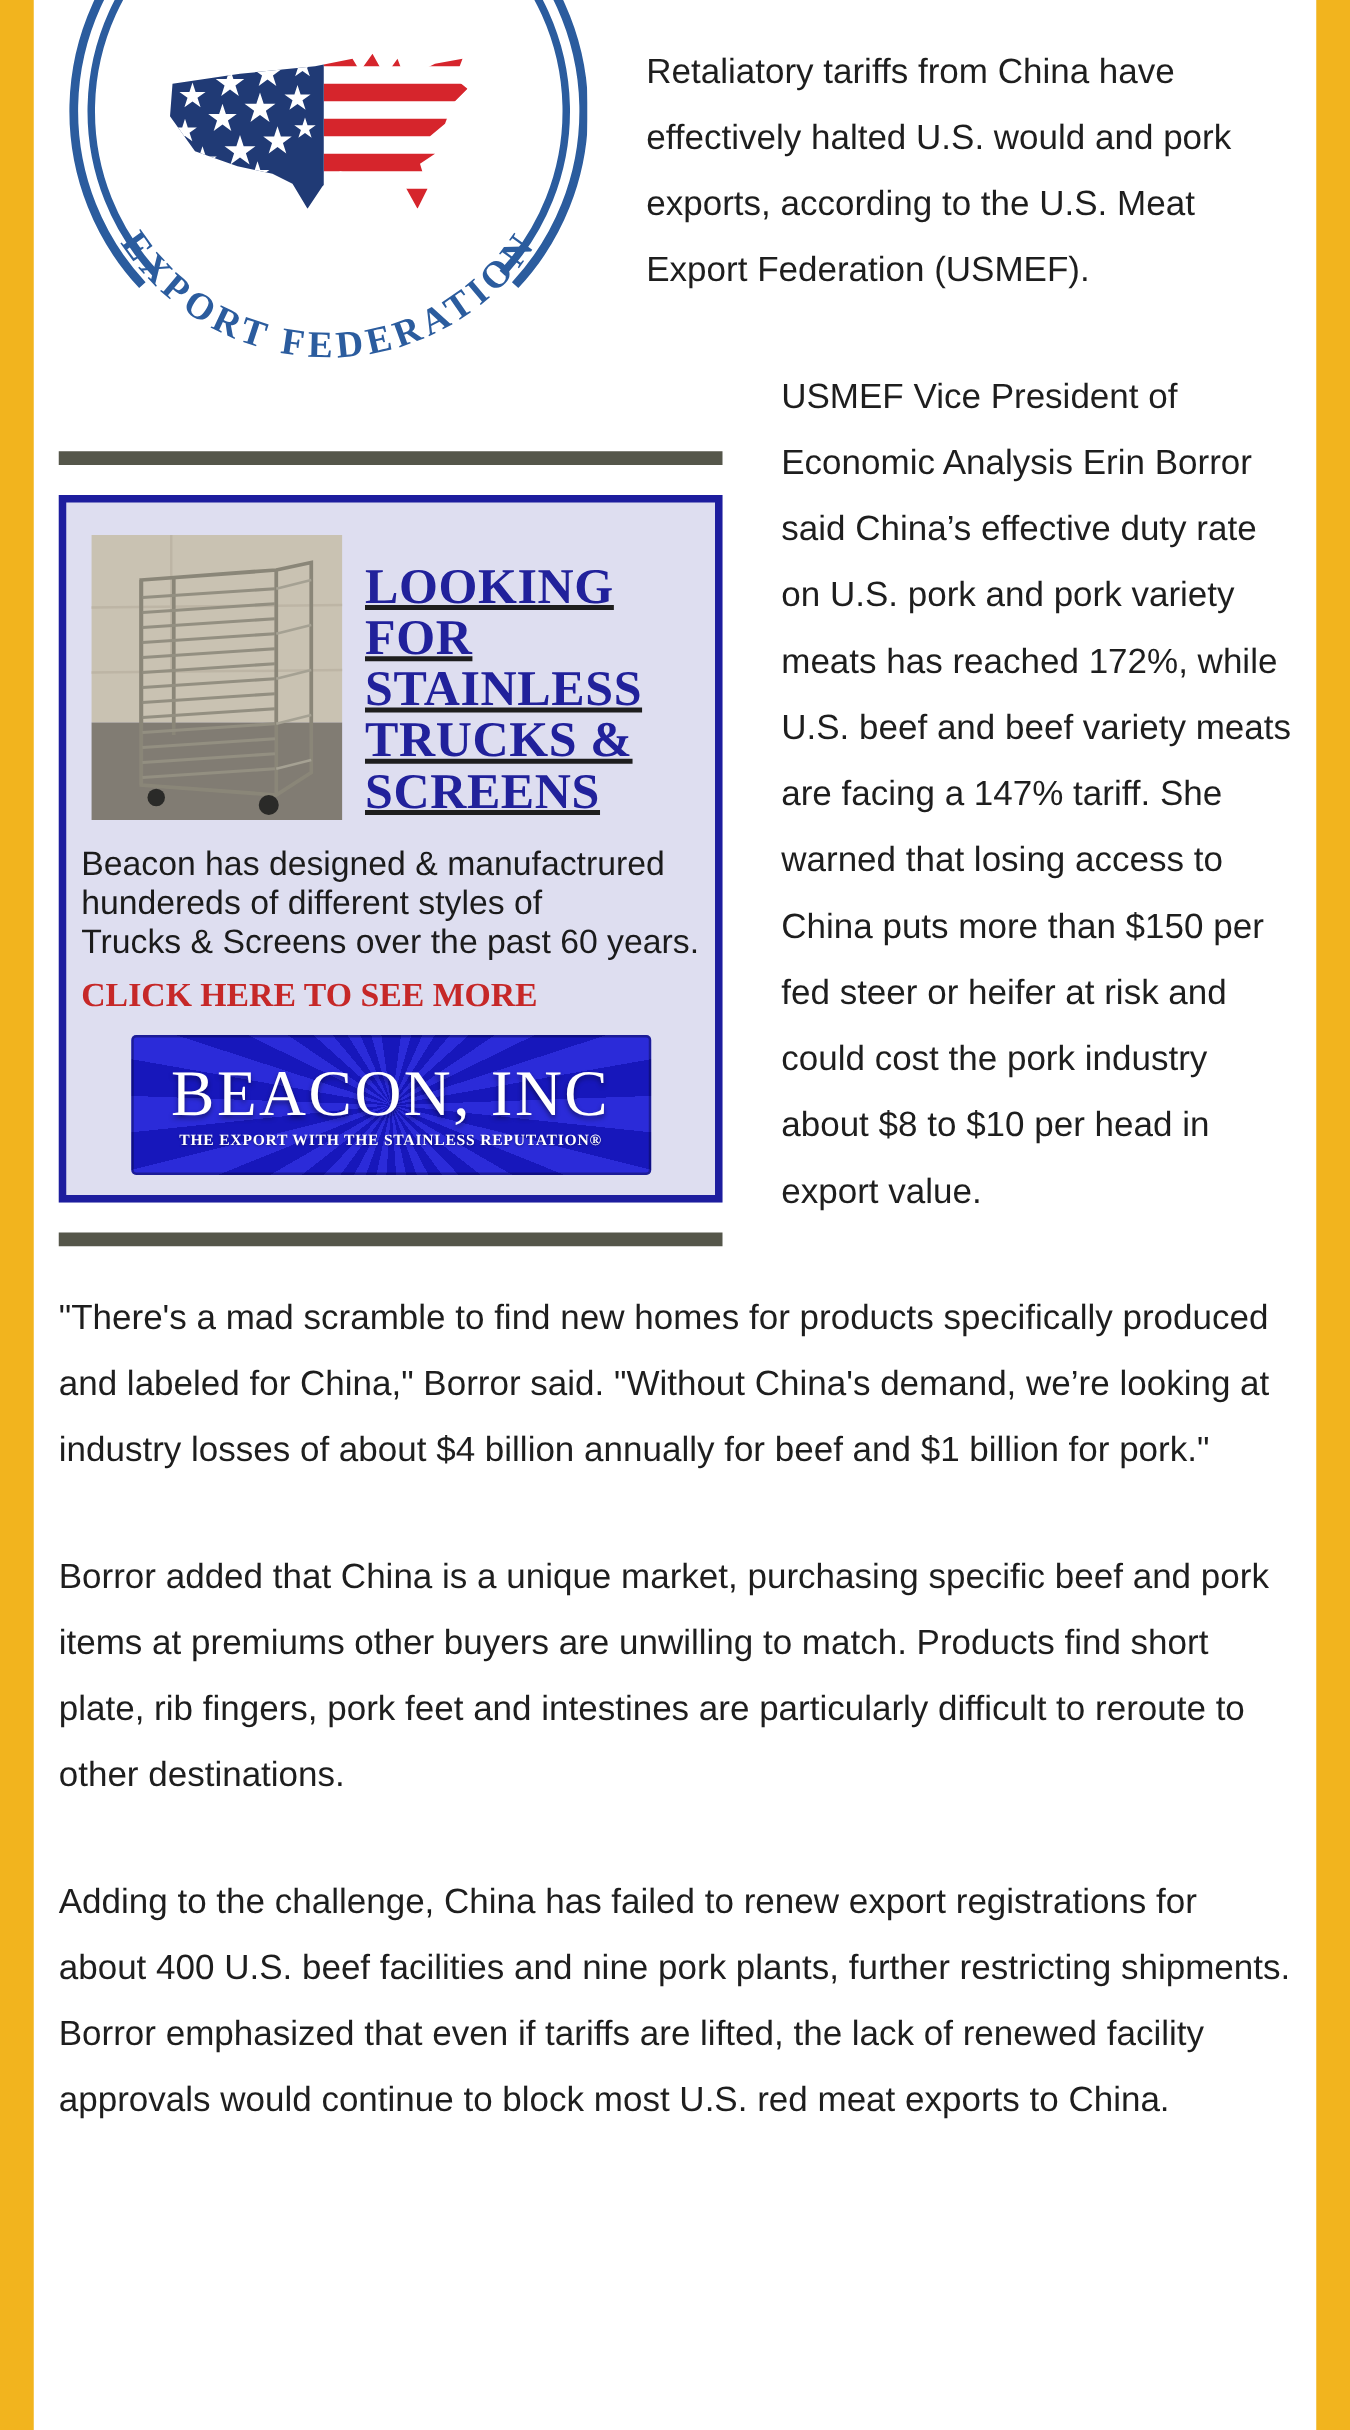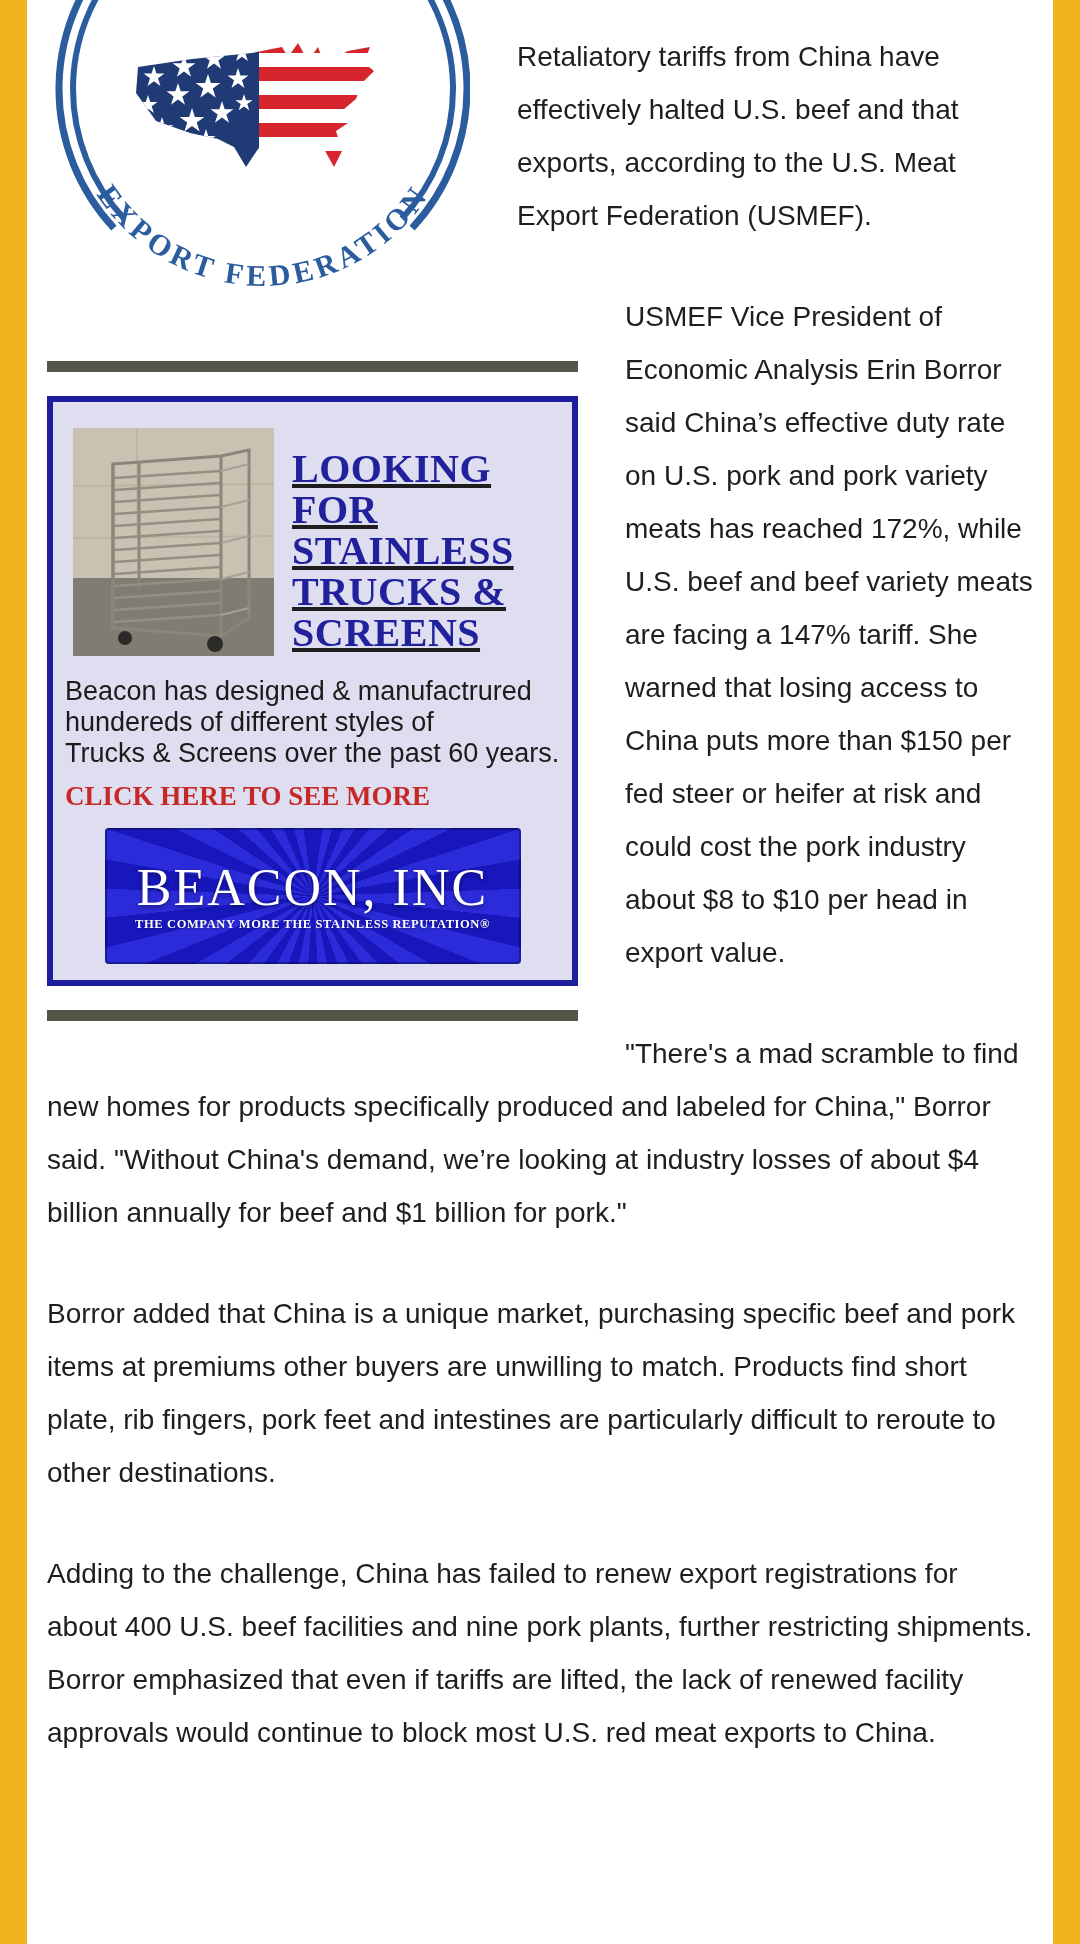--- a/index.html
+++ b/index.html
@@ -41,21 +41,21 @@
   }
   .ad-desc{
     margin-top:20px; text-align:left; font-family:Liberation Sans, sans-serif;
     font-size:27px; line-height:31px; color:#1b1b1b; white-space:pre-line;
   }
   .ad-cta{
     display:block; margin-top:12px; text-align:left; font-family:"Liberation Serif", serif;
     font-weight:bold; font-size:27px; color:var(--cta_red); text-decoration:none;
   }
   .beacon-banner{
-    margin:16px auto 0 auto; width:416px; height:136px; border-radius:4px;
+    margin:16px auto 0 auto; width:416px; height:112px; border-radius:4px;
     background:repeating-conic-gradient(from 0deg at 50% 50%,
       var(--beacon_blue_dark) 0deg 8deg, var(--beacon_blue_light) 8deg 16deg);
     display:flex; flex-direction:column; align-items:center; justify-content:center;
     box-shadow:inset 0 0 0 2px rgba(0,0,30,.35);
   }
   .beacon-name{
     font-family:"Liberation Serif", serif; color:#ffffff; font-size:52px; line-height:54px;
     letter-spacing:2px; text-shadow:0 2px 4px rgba(0,0,0,.45); white-space:nowrap;
   }
   .beacon-tagline{
@@ -109,21 +109,21 @@
         <use href="#star" transform="translate(44,114) scale(1.1)"></use>
         <use href="#star" transform="translate(74,106)"></use>
       </g>
 
       <text class="arc-text">
         <textPath href="#textarc" startOffset="50%" text-anchor="middle">EXPORT FEDERATION</textPath>
       </text>
     </svg>
   </div>
 
-  <p class="body-text first-par">Retaliatory tariffs from China have effectively halted U.S. beef and that exports, according to the U.S. Meat Export Federation (USMEF).</p>
+  <p class="body-text first-par">Retaliatory tariffs from China have effectively halted U.S. would and pork exports, according to the U.S. Meat Export Federation (USMEF).</p>
 
   <div class="ad-wrap">
     <div class="divider top"></div>
     <div class="ad-box">
       <div class="ad-row">
         <div class="rack-photo">
           <svg width="201" height="228" viewBox="0 0 201 228">
             <rect x="0" y="0" width="201" height="150" fill="#C9C2B2"></rect>
             <rect x="0" y="150" width="201" height="78" fill="#817C73"></rect>
             <line x1="0" y1="58" x2="201" y2="56" stroke="#BDB5A5" stroke-width="2"></line>
@@ -162,21 +162,21 @@
           </svg>
         </div>
         <div class="ad-headline">LOOKING FOR STAINLESS TRUCKS &amp; SCREENS</div>
       </div>
       <div class="ad-desc">Beacon has designed &amp; manufactrured
 hundereds of different styles of
 Trucks &amp; Screens over the past 60 years.</div>
       <a class="ad-cta" href="#">CLICK HERE TO SEE MORE</a>
       <div class="beacon-banner">
         <div class="beacon-name">BEACON, INC</div>
-        <div class="beacon-tagline">THE COMPANY MORE THE STAINLESS REPUTATION®</div>
+        <div class="beacon-tagline">THE EXPORT WITH THE STAINLESS REPUTATION®</div>
       </div>
     </div>
     <div class="divider bottom"></div>
   </div>
 
   <p class="body-text">USMEF Vice President of Economic Analysis Erin Borror said China’s effective duty rate on U.S. pork and pork variety meats has reached 172%, while U.S. beef and beef variety meats are facing a 147% tariff. She warned that losing access to China puts more than $150 per fed steer or heifer at risk and could cost the pork industry about $8 to $10 per head in export value.</p>
   <p class="body-text">"There's a mad scramble to find new homes for products specifically produced and labeled for China," Borror said. "Without China's demand, we’re looking at industry losses of about $4 billion annually for beef and $1 billion for pork."</p>
   <p class="body-text">Borror added that China is a unique market, purchasing specific beef and pork items at premiums other buyers are unwilling to match. Products find short plate, rib fingers, pork feet and intestines are particularly difficult to reroute to other destinations.</p>
   <p class="body-text">Adding to the challenge, China has failed to renew export registrations for about 400 U.S. beef facilities and nine pork plants, further restricting shipments. Borror emphasized that even if tariffs are lifted, the lack of renewed facility approvals would continue to block most U.S. red meat exports to China.</p>
 

